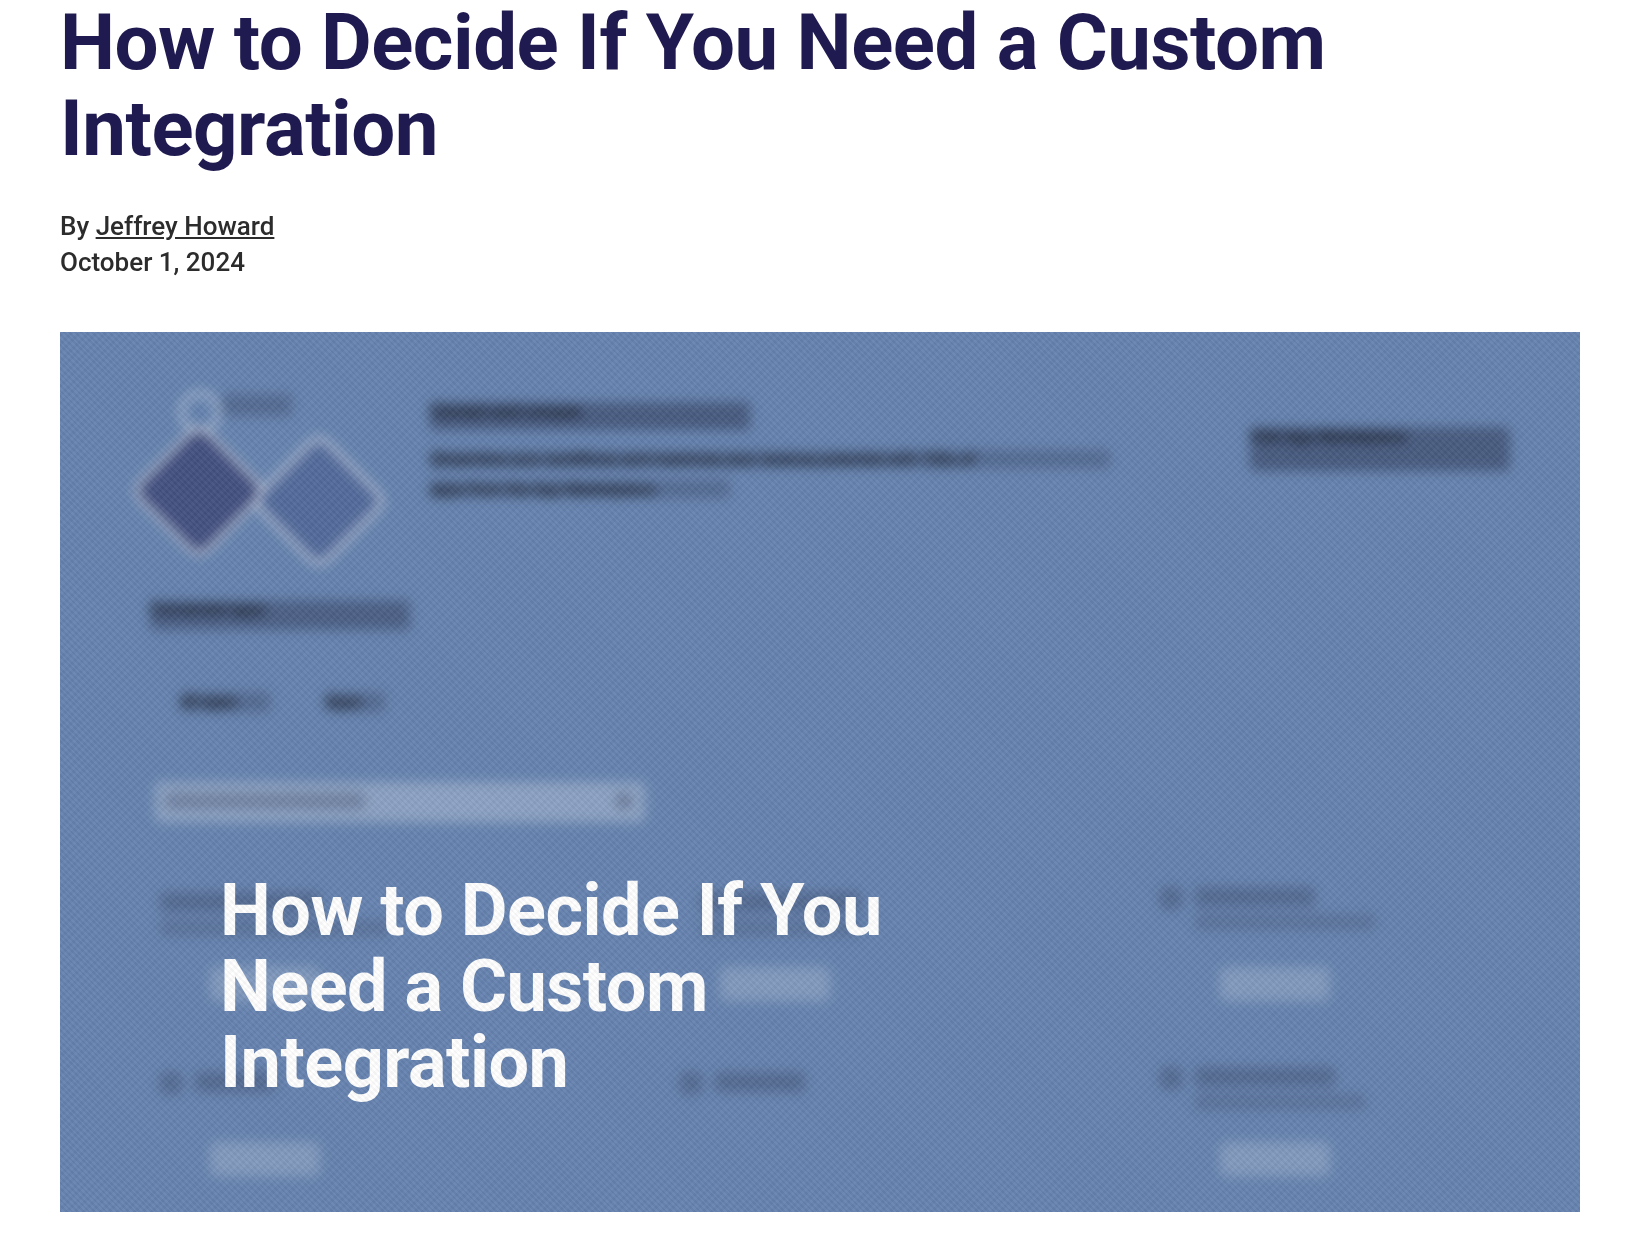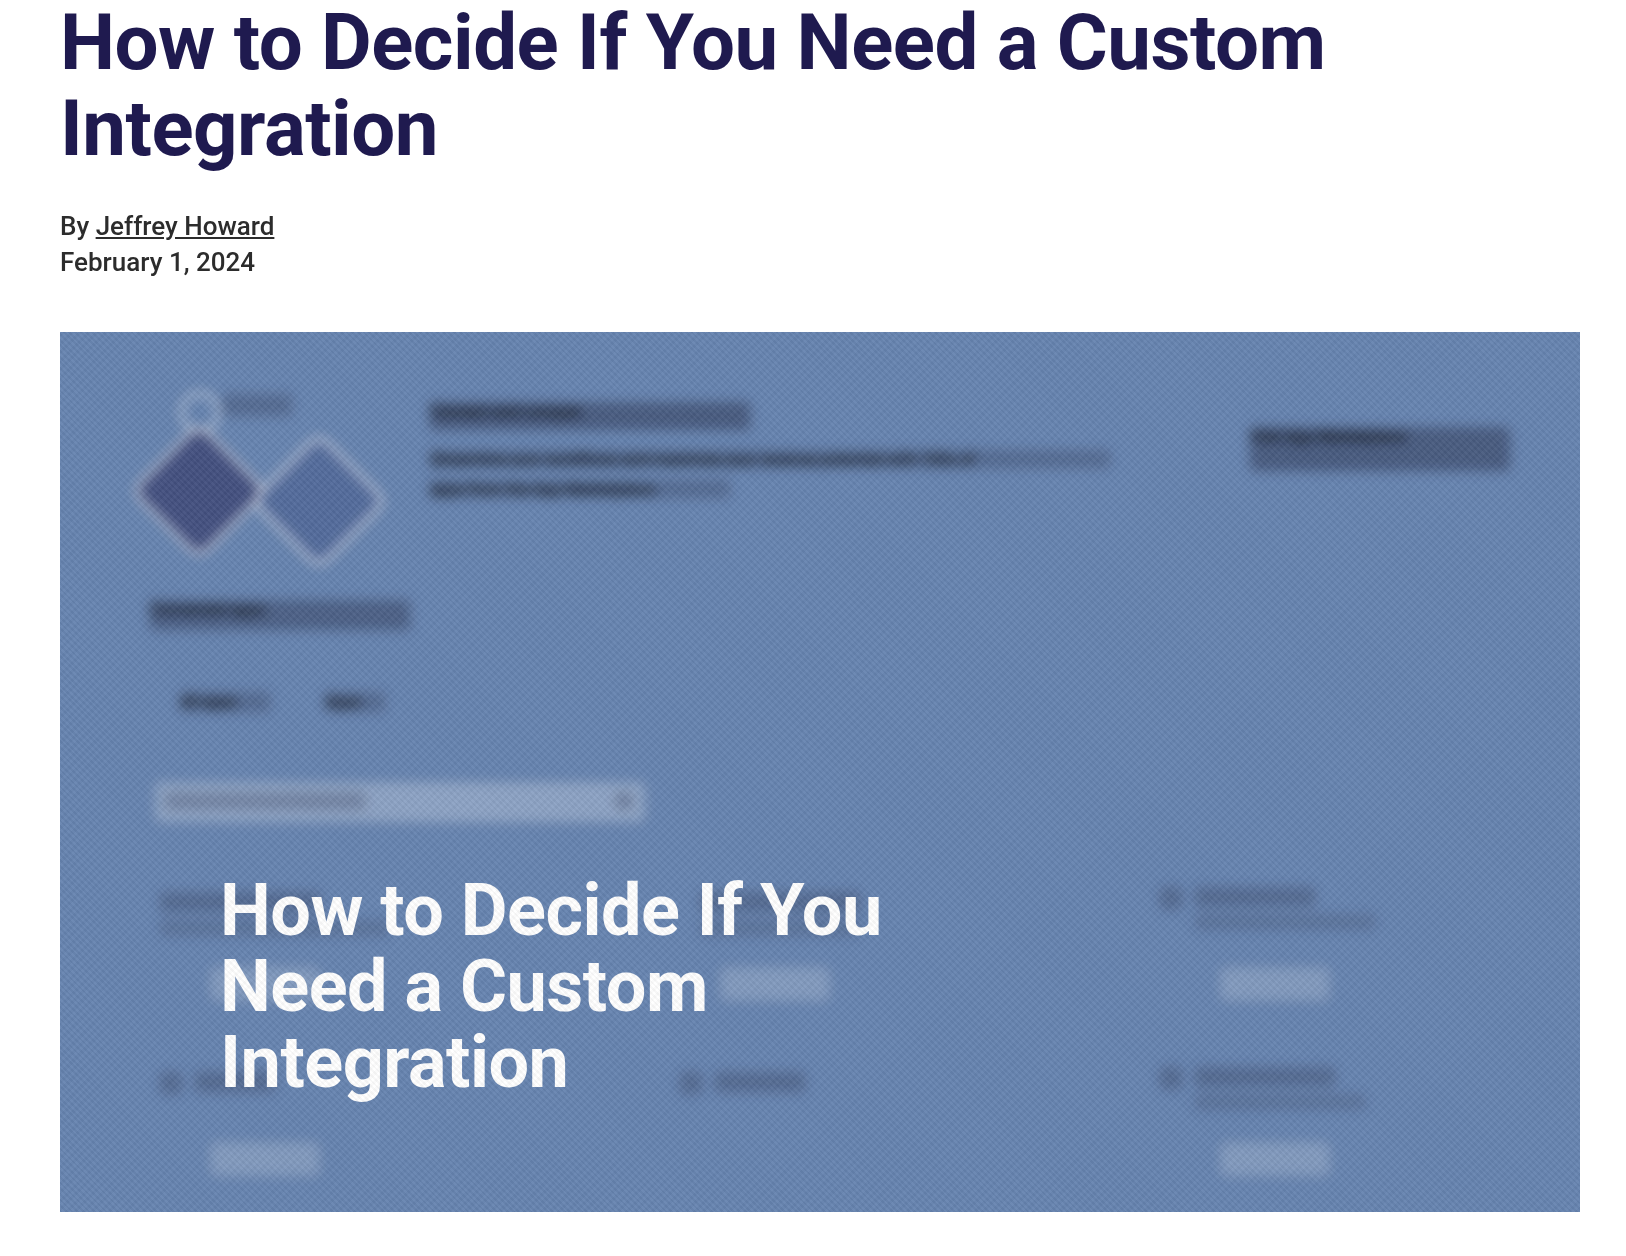--- a/index.html
+++ b/index.html
@@ -109,21 +109,21 @@
 <body>
 
 <div class="page">
 
   <h1 class="title">How to Decide If You Need a Custom Integration</h1>
 
   <div class="byline">
     <span>By </span><a href="#">Jeffrey Howard</a>
   </div>
 
-  <div class="date">February 1, 2024</div>
+  <div class="date">October 1, 2024</div>
 
   <div class="hero">
 
     <div class="hero-bg">
 
       <div class="circle" style="left:120px; top:60px;"></div>
       <div class="txt" style="left:162px; top:62px; width:70px; height:22px;"></div>
       <div class="diamond a" style="left:90px;  top:110px;"></div>
       <div class="diamond b" style="left:210px; top:120px;"></div>
 

